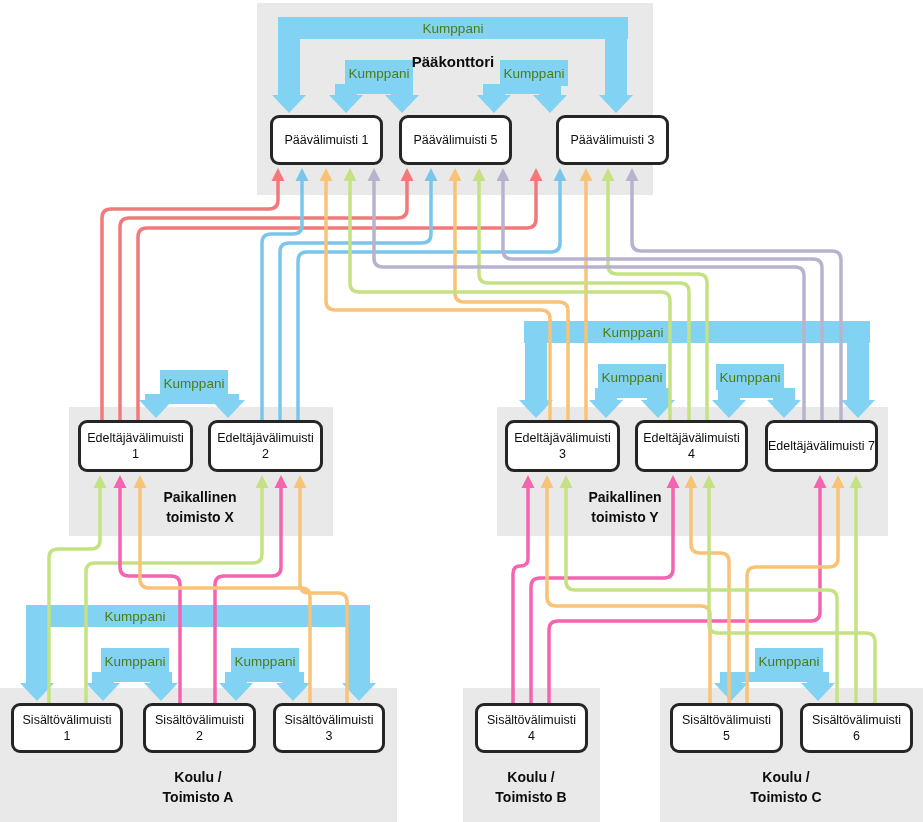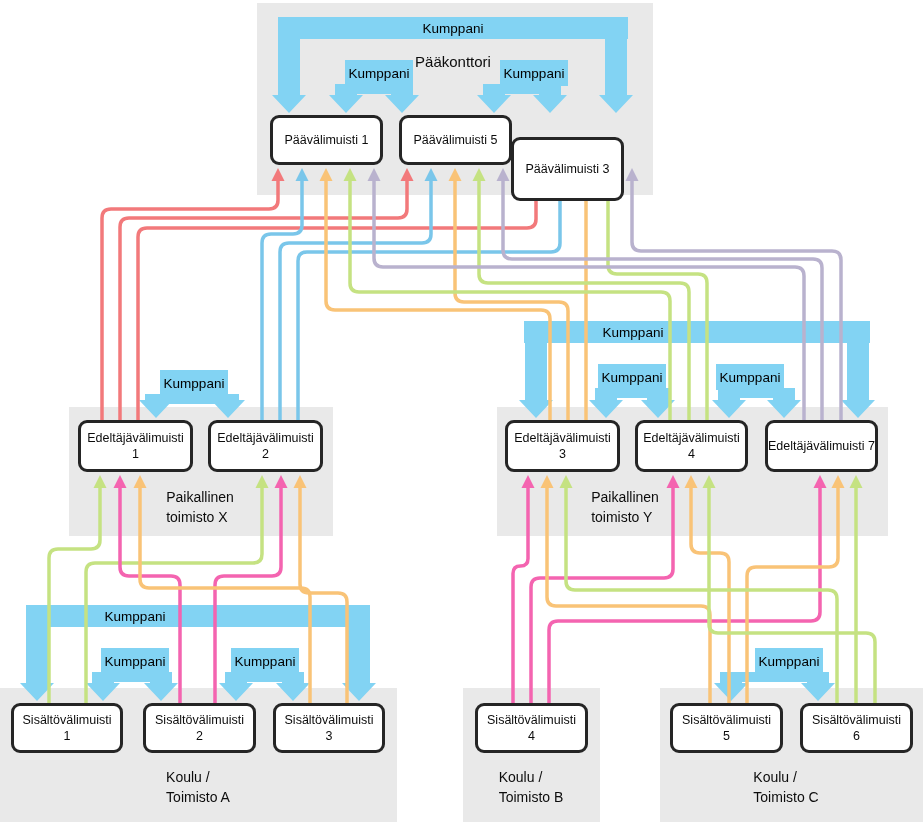--- a/index.html
+++ b/index.html
@@ -3,24 +3,24 @@
 <meta charset="utf-8">
 <style>
   html,body{margin:0;padding:0;background:#ffffff;}
   body{font-family:"Liberation Sans",sans-serif;color:#111;}
   .stage{position:relative;width:923px;height:822px;background:#fff;overflow:hidden;}
   .region{position:absolute;background:#E9E9E9;z-index:1;}
   .layer-svg{position:absolute;left:0;top:0;z-index:2;}
   .box{position:absolute;z-index:3;box-sizing:border-box;background:#fff;border:3.5px solid #252525;
        border-radius:9px;display:flex;align-items:center;justify-content:center;text-align:center;
        font-size:12.5px;line-height:1.28;white-space:pre-line;color:#0c0c0c;}
-  .rlabel{position:absolute;z-index:4;transform:translate(-50%,-50%);font-weight:400;font-size:14px;
-          line-height:20px;white-space:pre-line;color:#0c0c0c;}
+  .rlabel{position:absolute;z-index:4;transform:translate(-50%,-50%);font-weight:700;font-size:14px;
+          line-height:20px;text-align:center;white-space:pre-line;color:#0c0c0c;}
   .klabel{position:absolute;z-index:4;transform:translate(-50%,-50%);font-size:13.5px;
-          white-space:nowrap;color:#000000;text-align:center;}
+          white-space:nowrap;color:#4d7c0f;text-align:center;}
 </style>
 </head>
 <body>
 
 <div class="stage">
   <svg class="layer-svg" width="923" height="822">
       <g fill="#82D3F3">
         <rect x="278" y="17" width="350" height="22"></rect>
         <polygon points="278,38 300,38 300,95 306,95 289,113 272,95 278,95"></polygon>
         <polygon points="605,38 627,38 627,95 633,95 616,113 599,95 605,95"></polygon>
@@ -145,21 +145,21 @@
       <polygon points="709,475 702.5,488 715.5,488" fill="#C5E282"></polygon>
     </svg>
 <div class="region" style="left: 257px; top: 3px; width: 396px; height: 192px; background: rgb(233, 233, 233);"></div>
     <div class="region" style="left: 69px; top: 407px; width: 264px; height: 129px; background: rgb(233, 233, 233);"></div>
     <div class="region" style="left: 497px; top: 407px; width: 391px; height: 129px; background: rgb(233, 233, 233);"></div>
     <div class="region" style="left: 0px; top: 688px; width: 397px; height: 134px; background: rgb(233, 233, 233);"></div>
     <div class="region" style="left: 463px; top: 688px; width: 137px; height: 134px; background: rgb(233, 233, 233);"></div>
     <div class="region" style="left: 660px; top: 688px; width: 263px; height: 134px; background: rgb(233, 233, 233);"></div>
     <div class="box" style="left: 270px; top: 115px; width: 113px; height: 50px; border-color: rgb(37, 37, 37);">Päävälimuisti 1</div>
     <div class="box" style="left: 399px; top: 115px; width: 113px; height: 50px; border-color: rgb(37, 37, 37);">Päävälimuisti 5</div>
-    <div class="box" style="left: 511px; top: 115px; width: 113px; height: 64px; border-color: rgb(37, 37, 37); margin-top: 22px;">Päävälimuisti 3</div>
+    <div class="box" style="left: 556px; top: 115px; width: 113px; height: 50px; border-color: rgb(37, 37, 37);">Päävälimuisti 3</div>
     <div class="box" style="left: 78px; top: 420px; width: 115px; height: 52px; border-color: rgb(37, 37, 37);">Edeltäjävälimuisti
 1</div>
     <div class="box" style="left: 208px; top: 420px; width: 115px; height: 52px; border-color: rgb(37, 37, 37);">Edeltäjävälimuisti
 2</div>
     <div class="box" style="left: 505px; top: 420px; width: 115px; height: 52px; border-color: rgb(37, 37, 37);">Edeltäjävälimuisti
 3</div>
     <div class="box" style="left: 635px; top: 420px; width: 113px; height: 52px; border-color: rgb(37, 37, 37);">Edeltäjävälimuisti
 4</div>
     <div class="box" style="left: 765px; top: 420px; width: 113px; height: 52px; border-color: rgb(37, 37, 37);">Edeltäjävälimuisti 7</div>
     <div class="box" style="left: 11px; top: 703px; width: 112px; height: 50px; border-color: rgb(37, 37, 37);">Sisältövälimuisti

